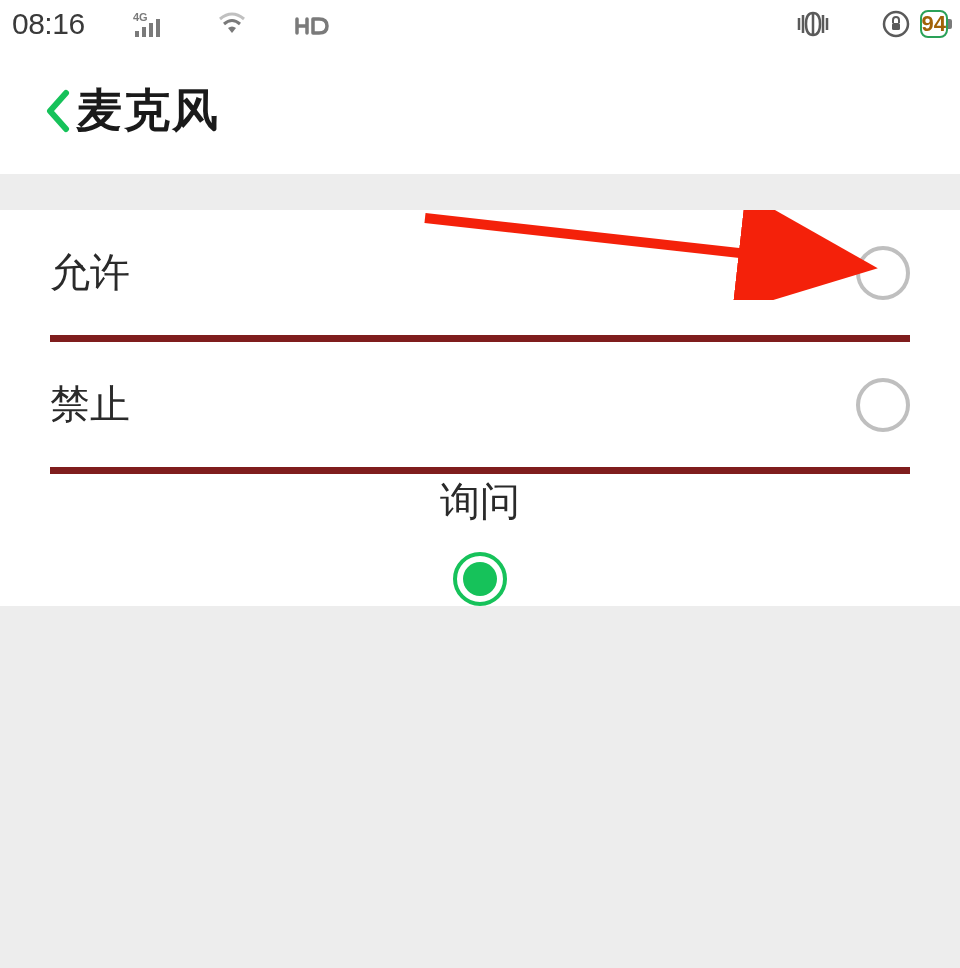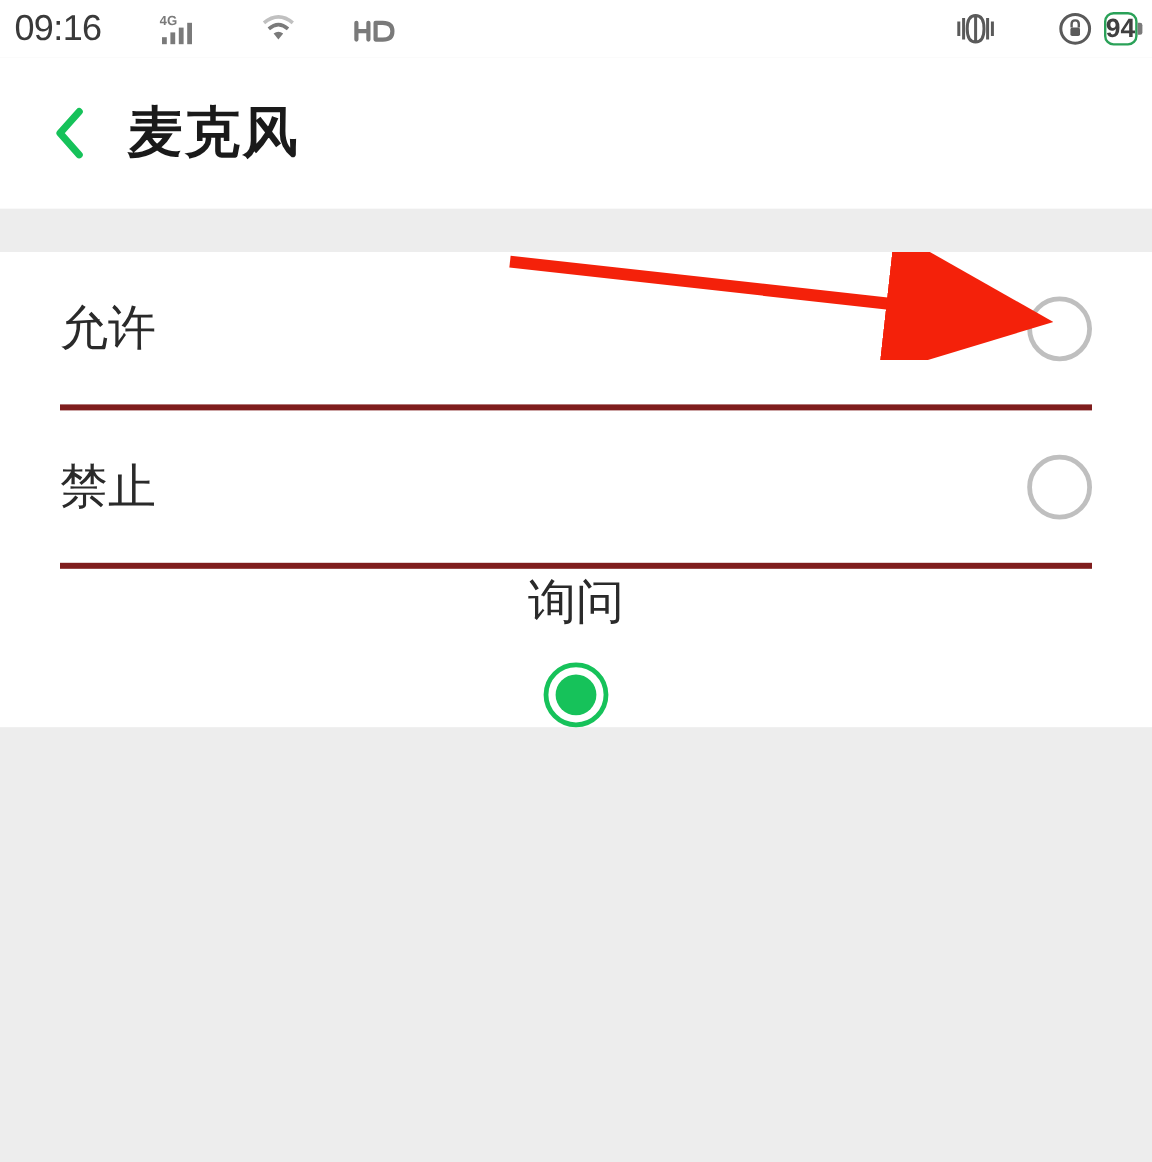--- a/index.html
+++ b/index.html
@@ -44,42 +44,41 @@
       display: flex;
       align-items: center;
       gap: 10px;
     }
     .battery-badge {
       border: 2.5px solid #2aa158;
       border-radius: 8px;
       padding: 0px 0;
       font-size: 22px;
       font-weight: 700;
-      color: #404040;
+      color: #a16207;
       position: relative;
       line-height: 1.1;
     }
     .battery-badge::after {
       content: "";
       position: absolute;
       right: -6px;
       top: 50%;
       transform: translateY(-50%);
       width: 4px;
       height: 10px;
       background: #7a7a7a;
       border-radius: 0 2px 2px 0;
     }
     .header {
       height: 126px;
       background: #fff;
       display: flex;
       align-items: center;
       padding: 0 40px;
-      gap: 30px;
     }
     .back-btn {
       width: 36px;
       height: 36px;
       display: flex;
       align-items: center;
       justify-content: center;
       cursor: pointer;
     }
     .page-title {
@@ -94,21 +93,21 @@
     }
     .options-panel {
       background: #fff;
       padding: 0 50px;
     }
     .option-row {
       display: flex;
       align-items: center;
       justify-content: space-between;
       height: 132px;
-      border-bottom: 5px solid #7f1d1d;
+      border-bottom: 7px solid #7f1d1d;
       cursor: pointer;
     }
     .option-row:last-child {
       border-bottom: none;
       flex-direction: column;
     }
     .option-label {
       font-size: 40px;
       color: #2a2a2a;
       font-weight: 400;
@@ -138,21 +137,21 @@
       left: 420px;
       pointer-events: none;
       z-index: 100;
     }
   </style>
 </head>
 <body>
 
 <div class="status-bar">
   <div class="status-left">
-    <span class="status-time">09:16</span>
+    <span class="status-time">08:16</span>
     <span class="status-icon">
       <svg width="36" height="26" viewBox="0 0 36 26">
         <text x="0" y="10" font-size="11" fill="#7a7a7a" font-weight="600">4G</text>
         <rect x="2" y="20" width="4" height="6" fill="#7a7a7a"></rect>
         <rect x="9" y="16" width="4" height="10" fill="#7a7a7a"></rect>
         <rect x="16" y="12" width="4" height="14" fill="#7a7a7a"></rect>
         <rect x="23" y="8" width="4" height="18" fill="#7a7a7a"></rect>
       </svg>
     </span>
     <span class="status-icon">

